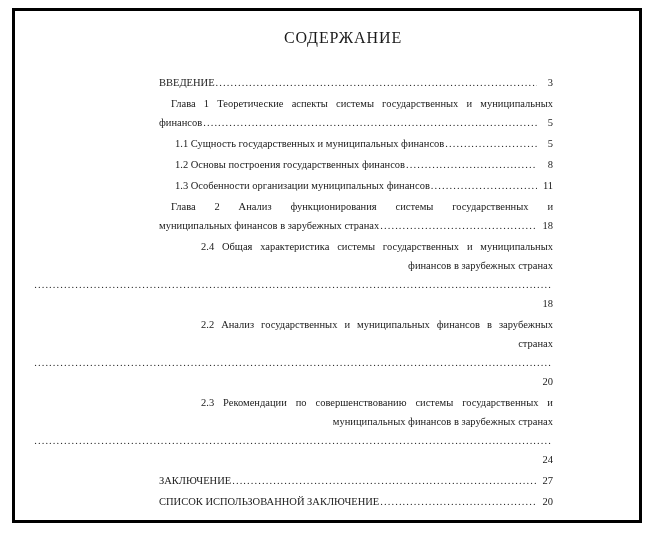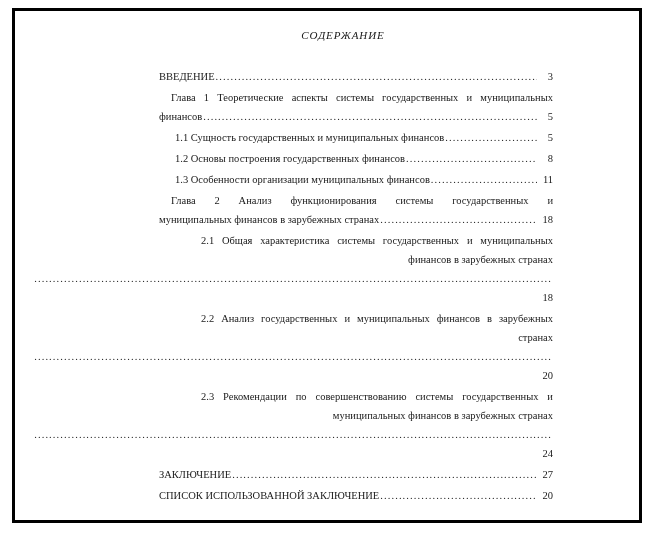--- a/index.html
+++ b/index.html
@@ -28,27 +28,26 @@
 
   .doc-body {
     position: absolute;
     left: 118px;
     top: 6px;
     width: 420px;
   }
 
   .toc-title {
     text-align: center;
-    font-size: 11px;
+    font-size: 16px;
     letter-spacing: 0.9px;
     margin-top: 12px;
     margin-bottom: 0;
     color: #1a1a1a;
     white-space: nowrap;
-    font-style: italic;
   }
 
   .toc-list {
     margin-top: 26px;
   }
 
   
   .toc-entry {
     margin: 0 0 2px 0;
   }
@@ -151,21 +150,21 @@
             <span class="toc-text wide">Глава 2 Анализ  функционирования  системы  государственных  и</span>
           </div>
           <div class="toc-line lvl-0-cont">
             <span class="toc-text">муниципальных финансов в зарубежных странах</span>
             <span class="toc-leader">...........................................................................................................................................</span>
             <span class="toc-page">18</span>
           </div>
         </div>
         <div class="toc-entry">
           <div class="toc-line lvl-2">
-            <span class="toc-text wide">2.1 Общая характеристика  системы  государственных   и муниципальных</span>
+            <span class="toc-text wide">2.4 Общая характеристика  системы  государственных   и муниципальных</span>
           </div>
           <div class="toc-line lvl-2-cont">
             <span class="toc-text">финансов в зарубежных странах</span>
             <span class="toc-leader">...........................................................................................................................................</span>
             <span class="toc-page">18</span>
           </div>
         </div>
         <div class="toc-entry">
           <div class="toc-line lvl-2">
             <span class="toc-text wide">2.2 Анализ государственных   и муниципальных   финансов  в  зарубежных</span>

